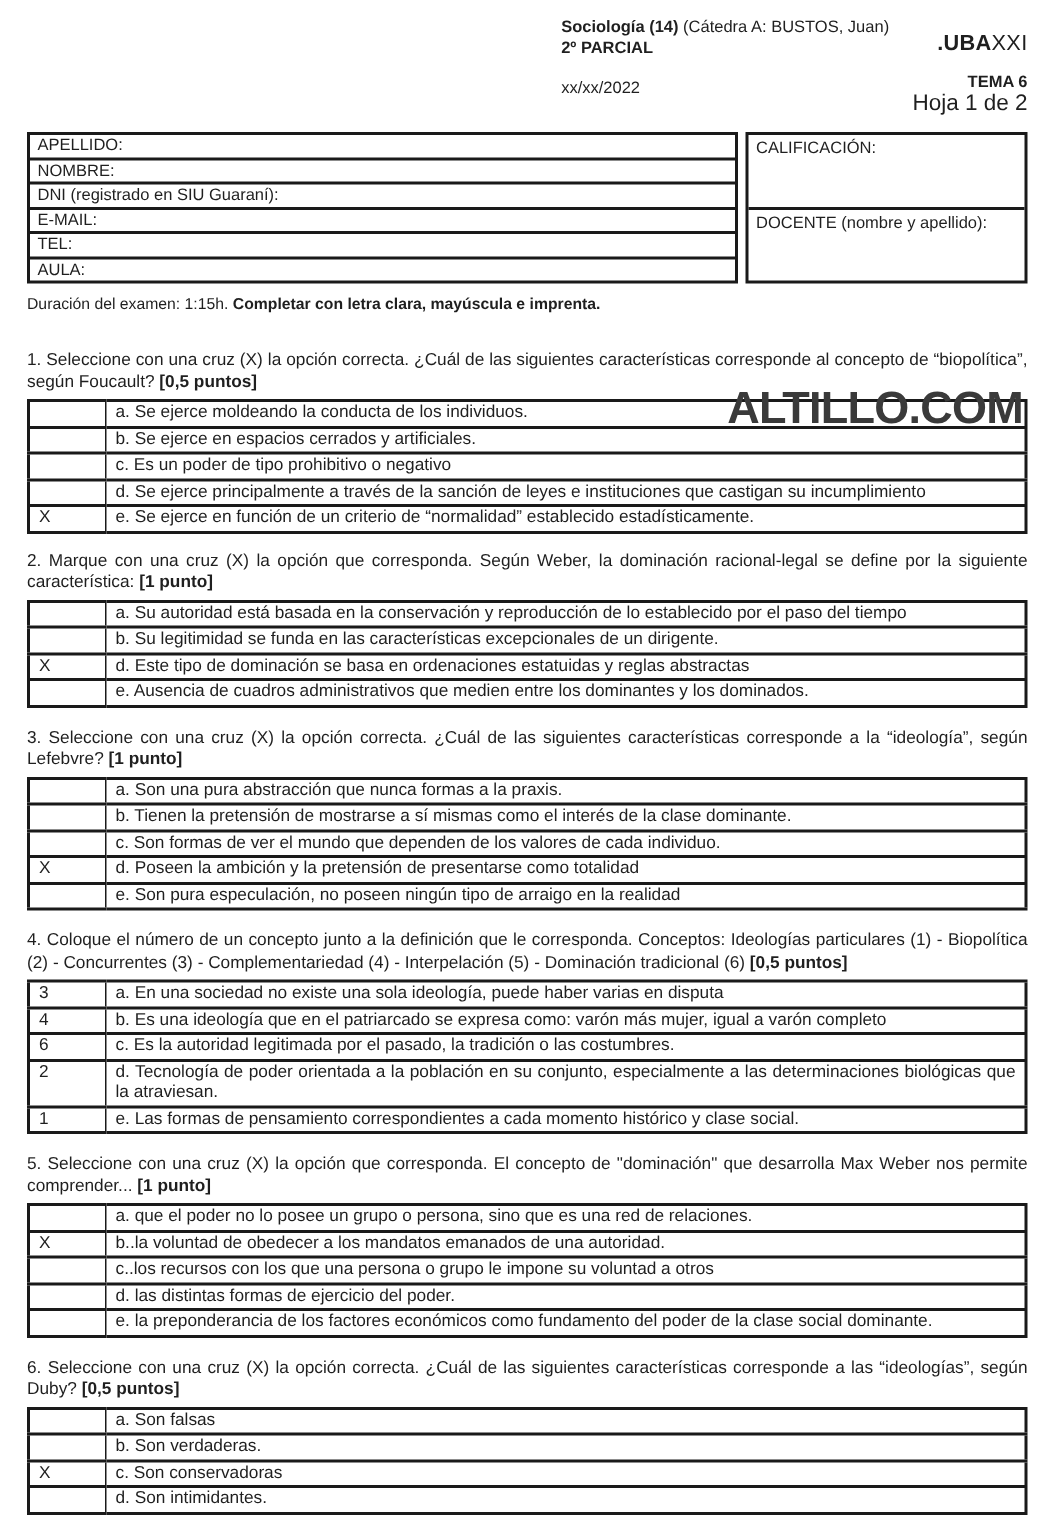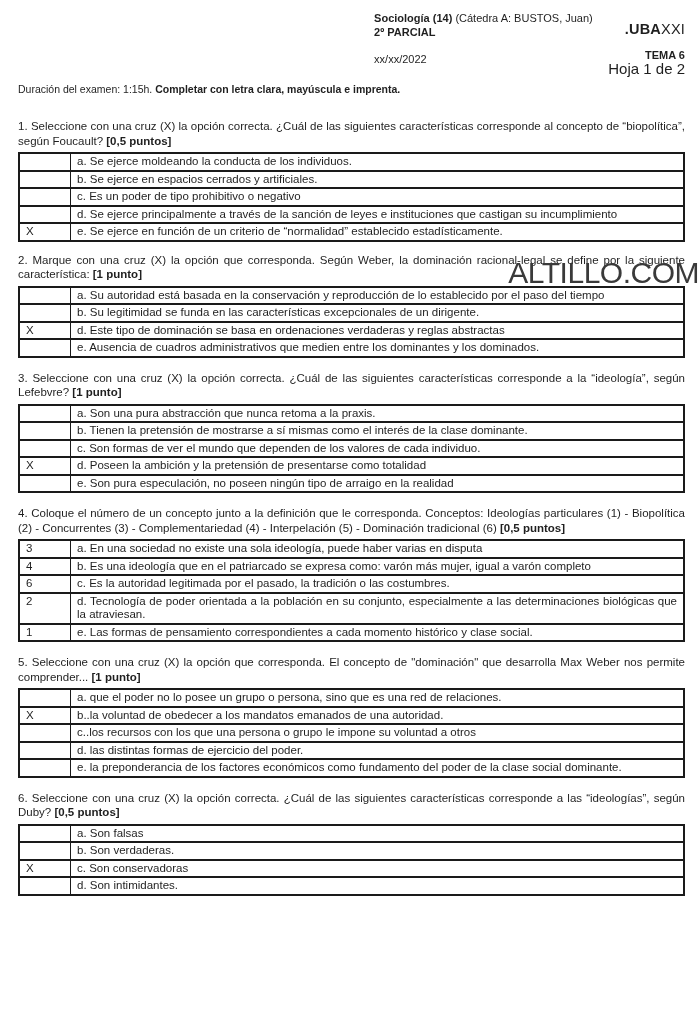--- a/index.html
+++ b/index.html
@@ -55,22 +55,22 @@
     border-top: 2px solid #1a1a1a; border-bottom: 2px solid #1a1a1a;
     border-left: 1.5px solid #1a1a1a; border-right: 1.5px solid #1a1a1a;
     font-size: 11.5px; line-height: 13.5px; padding: 1px 6px 1px 6px;
     height: 13px; vertical-align: top;
   }
   td.mark { width: 38px; padding-left: 8px; }
   td.opt { text-align: justify; }
 
   
   .watermark {
-    position: absolute; top: 258px; right: 1px;
-    font-size: 30px; font-weight: normal; color: #3a3a3a;
+    position: absolute; top: 258px; right: 18px;
+    font-size: 30px; font-weight: bold; color: #3a3a3a;
     line-height: 30px; letter-spacing: -0.5px;
   }
 </style>
 </head>
 <body>
 
 <div class="page">
   <div class="content">
 
     <div class="header">
@@ -79,20 +79,34 @@
         <div class="bold">2º PARCIAL</div>
         <div class="h-date">xx/xx/2022</div>
       </div>
       <div class="h-right">
         <div class="brand"><span class="b1">.UBA</span><span class="b2">XXI</span></div>
         <div class="h-tema">TEMA 6</div>
         <div class="h-sheet">Hoja 1 de 2</div>
       </div>
     </div>
 
+    <div class="form-wrap">
+      <div class="form-left">
+        <div class="frow">APELLIDO:</div>
+        <div class="frow">NOMBRE:</div>
+        <div class="frow">DNI (registrado en SIU Guaraní):</div>
+        <div class="frow">E-MAIL:</div>
+        <div class="frow">TEL:</div>
+        <div class="frow">AULA:</div>
+      </div>
+      <div class="form-right">
+        <div class="fcell">CALIFICACIÓN:</div>
+        <div class="fcell">DOCENTE (nombre y apellido):</div>
+      </div>
+    </div>
 
     <p class="duration"><span>Duración del examen: 1:15h. </span><b>Completar con letra clara, mayúscula e imprenta.</b></p>
 
     <p class="q-head q1"><span>1.  Seleccione con una cruz (X) la opción correcta. ¿Cuál de las siguientes características corresponde al concepto de “biopolítica”, según Foucault? </span><b>[0,5 puntos]</b></p>
     <table class="q-table">
       <tbody>
           <tr>
             <td class="mark"></td>
             <td class="opt">a. Se ejerce moldeando la conducta de los individuos.</td>
           </tr>
@@ -121,35 +135,35 @@
           <tr>
             <td class="mark"></td>
             <td class="opt">a. Su autoridad está basada en la conservación y reproducción de lo establecido por el paso del tiempo</td>
           </tr>
       <tr>
             <td class="mark"></td>
             <td class="opt">b. Su legitimidad se funda en las características excepcionales de un dirigente.</td>
           </tr>
       <tr>
             <td class="mark">X</td>
-            <td class="opt">d. Este tipo de dominación se basa en ordenaciones verdaderas y reglas abstractas</td>
+            <td class="opt">d. Este tipo de dominación se basa en ordenaciones estatuidas y reglas abstractas</td>
           </tr>
       <tr>
             <td class="mark"></td>
             <td class="opt">e. Ausencia de cuadros administrativos que medien entre los dominantes y los dominados.</td>
           </tr>
     </tbody>
       </table>
 
     <p class="q-head qn"><span>3. Seleccione con una cruz (X) la opción correcta. ¿Cuál de las siguientes características corresponde a la “ideología”, según Lefebvre? </span><b>[1 punto]</b></p>
     <table class="q-table">
       <tbody>
           <tr>
             <td class="mark"></td>
-            <td class="opt">a. Son una pura abstracción que nunca retoma a la praxis.</td>
+            <td class="opt">a. Son una pura abstracción que nunca formas a la praxis.</td>
           </tr>
       <tr>
             <td class="mark"></td>
             <td class="opt">b. Tienen la pretensión de mostrarse a sí mismas como el interés de la clase dominante.</td>
           </tr>
       <tr>
             <td class="mark"></td>
             <td class="opt">c. Son formas de ver el mundo que dependen de los valores de cada individuo.</td>
           </tr>
       <tr>

